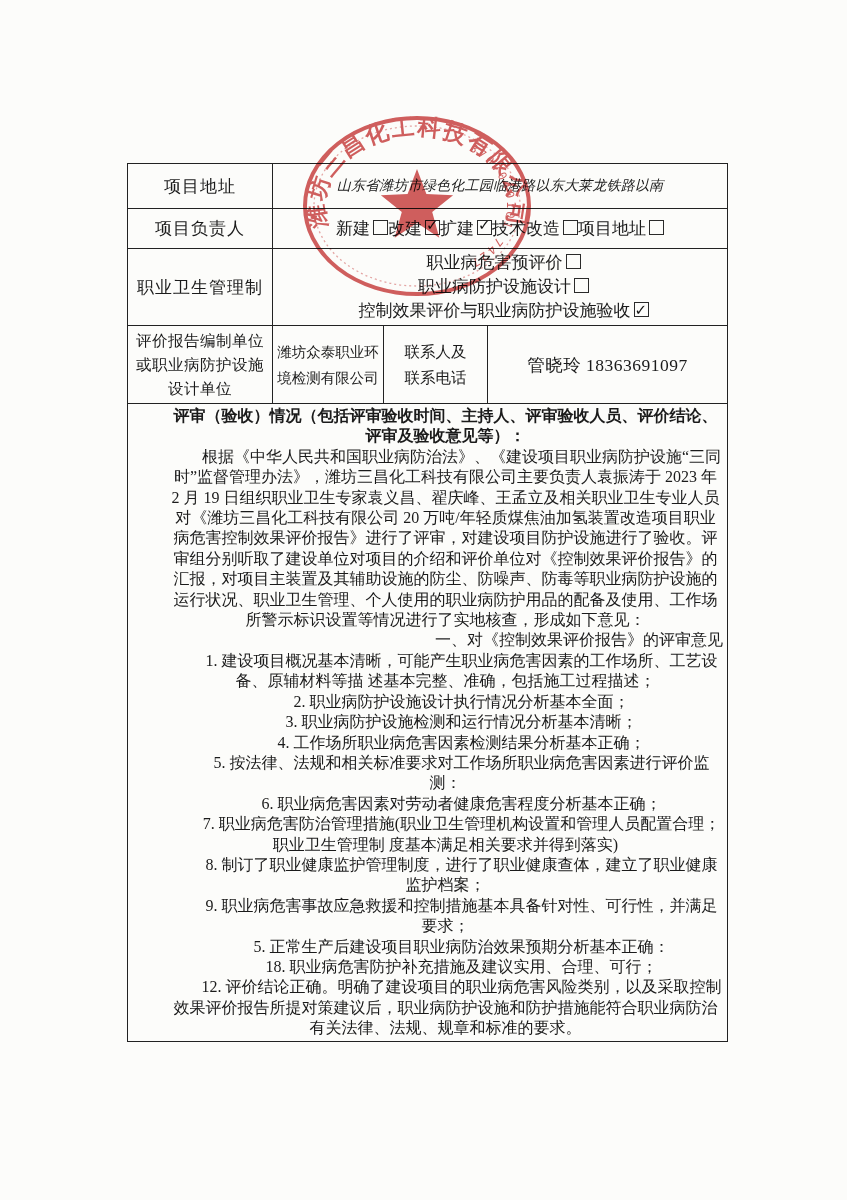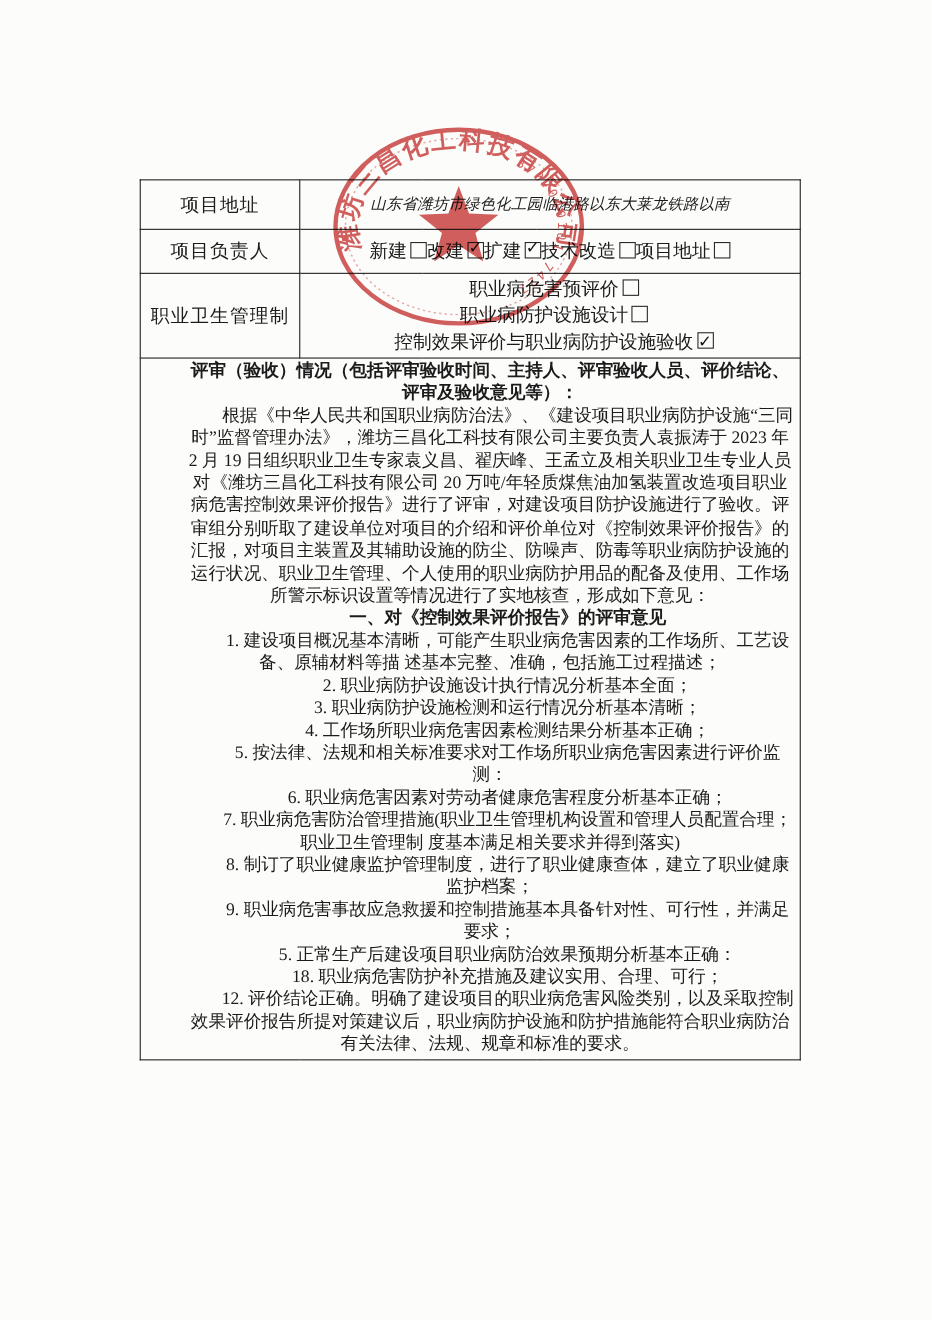--- a/index.html
+++ b/index.html
@@ -61,21 +61,21 @@
   .phone-val{font-size:17.5px;letter-spacing:0.5px;}
   
   td.review-cell{
     vertical-align:top;text-align:left;
     padding:5px 8px 6px 8px;
     height:599px;
   }
   .review{font-size:16px;line-height:20.4px;margin-left:36px;}
   .review p{margin:0;text-indent:2em;}
   .review p.heading{font-weight:bold;text-indent:0;}
-  .review p.subhead{font-weight:bold;}
+  .review p.subhead{font-weight:normal;text-align:right;}
   
   .stamp{
     position:absolute;left:297px;top:110px;
     width:240px;height:192px;
     mix-blend-mode:multiply;
     opacity:0.82;
     pointer-events:none;
   }
 </style>
 </head>
@@ -117,20 +117,26 @@
       <td class="lbl">职业卫生管理制</td>
       <td colspan="3">
         <div class="cat-opts">
           <div><span>职业病危害预评价</span><span class="cbx" data-checked="false"></span></div>
           <div><span>职业病防护设施设计</span><span class="cbx" data-checked="false"></span></div>
           <div><span>控制效果评价与职业病防护设施验收</span><span class="cbx" data-checked="true"></span></div>
         </div>
       </td>
     </tr>
 
+    <tr class="r-agency">
+      <td class="agency-lbl">评价报告编制单位或职业病防护设施设计单位</td>
+      <td class="agency-val">潍坊众泰职业环境检测有限公司</td>
+      <td class="contact-lbl"><span>联系人及联系电话</span></td>
+      <td class="phone-val">管晓玲 18363691097</td>
+    </tr>
 
     <tr>
       <td colspan="4" class="review-cell">
         <div class="review">
           <p class="heading">评审（验收）情况（包括评审验收时间、主持人、评审验收人员、评价结论、评审及验收意见等）：</p>
           <p>根据《中华人民共和国职业病防治法》、《建设项目职业病防护设施“三同时”监督管理办法》，潍坊三昌化工科技有限公司主要负责人袁振涛于 2023 年 2 月 19 日组织职业卫生专家袁义昌、翟庆峰、王孟立及相关职业卫生专业人员对《潍坊三昌化工科技有限公司 20 万吨/年轻质煤焦油加氢装置改造项目职业病危害控制效果评价报告》进行了评审，对建设项目防护设施进行了验收。评审组分别听取了建设单位对项目的介绍和评价单位对《控制效果评价报告》的汇报，对项目主装置及其辅助设施的防尘、防噪声、防毒等职业病防护设施的运行状况、职业卫生管理、个人使用的职业病防护用品的配备及使用、工作场所警示标识设置等情况进行了实地核查，形成如下意见：</p>
           <p class="subhead">一、对《控制效果评价报告》的评审意见</p>
           <p>1. 建设项目概况基本清晰，可能产生职业病危害因素的工作场所、工艺设备、原辅材料等描 述基本完整、准确，包括施工过程描述；</p>
           <p>2. 职业病防护设施设计执行情况分析基本全面；</p>
           <p>3. 职业病防护设施检测和运行情况分析基本清晰；</p>

